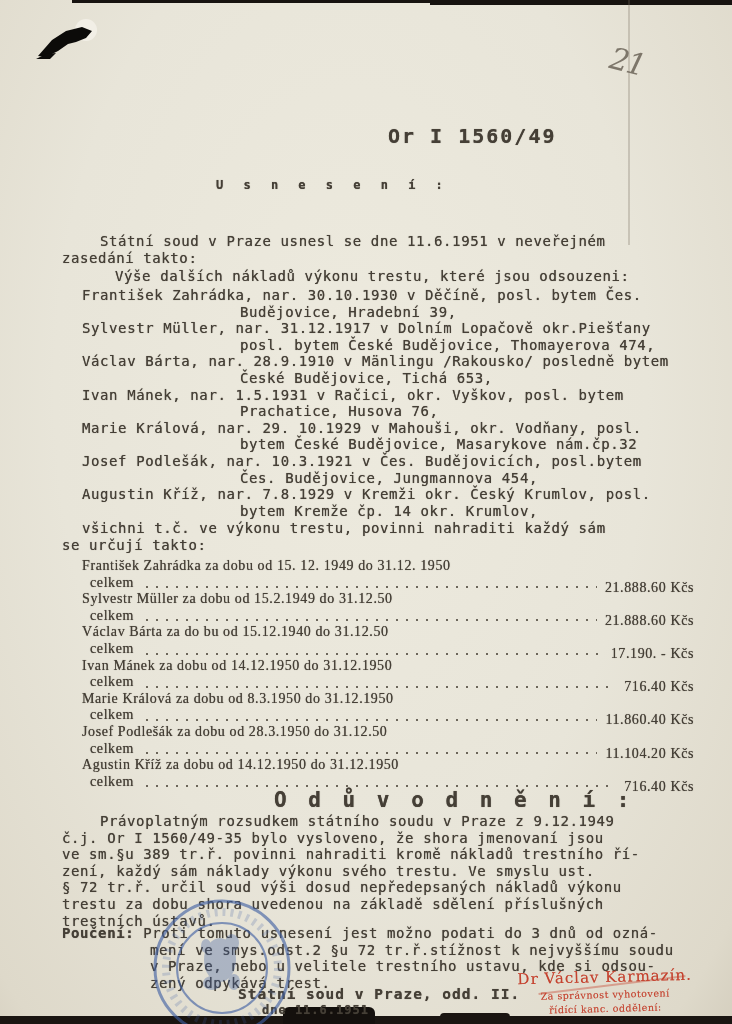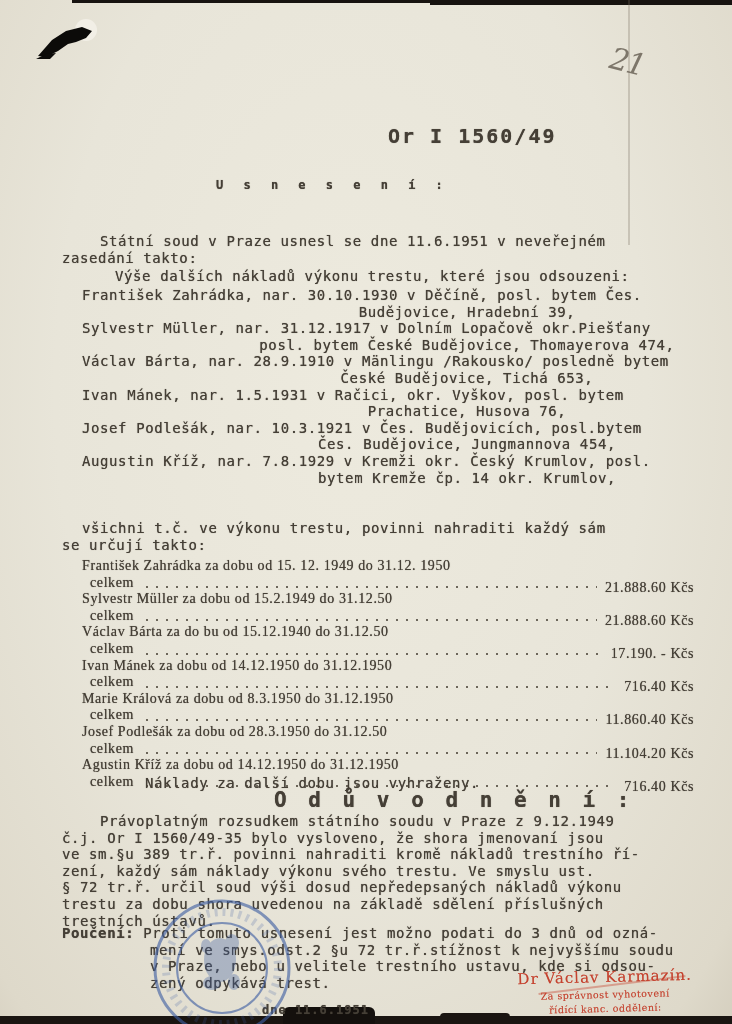--- a/index.html
+++ b/index.html
@@ -4,21 +4,21 @@
 <style>
   html,body{margin:0;padding:0;}
   body{width:732px;height:1024px;background:#2a2522;font-family:"DejaVu Sans Mono",monospace;}
   .page{position:relative;width:732px;height:1024px;overflow:hidden;
         background:radial-gradient(ellipse at 48% 38%, #edeade 0%, #e8e5d9 55%, #ded9ca 92%, #d5cfbf 100%);}
   .typed{color:#453f36;text-shadow:0 0 .7px rgba(67,61,52,.85);}
   .block{position:absolute;left:62px;width:632px;font-size:14px;line-height:16.6px;letter-spacing:.6px;}
   .ind38{text-indent:38px;}
   .ind53{text-indent:53px;}
   .name-line{margin-left:20px;}
-  .cont-line{margin-left:178px;text-align:center;}
+  .cont-line{margin-left:178px;}
   .celkem-row{display:flex;align-items:flex-end;margin-left:28px;}
   .dots{flex:1;height:11px;margin:0 8px;align-self:flex-end;
         background-image:radial-gradient(circle,#564f44 1.1px,rgba(0,0,0,0) 1.5px);
         background-size:10px 6px;background-repeat:repeat-x;background-position:left bottom 1px;opacity:.85;}
   .amount{position:relative;top:5px;white-space:nowrap;}
   .case-number{position:absolute;left:388px;top:124px;font-size:20px;font-weight:700;letter-spacing:2px;}
   .doc-title{position:absolute;left:216px;top:178px;font-size:12px;font-weight:700;letter-spacing:3px;word-spacing:7px;}
   .section-heading{font-weight:700;letter-spacing:2.5px;word-spacing:4px;margin-left:212px;font-size:21px;}
   .adv-cont{margin-left:88px;}
   .sig-court{position:absolute;left:238px;top:986px;font-size:14.5px;font-weight:700;letter-spacing:1px;}
@@ -82,20 +82,24 @@
     </div>
     <div>
       <div class="name-line">Václav Bárta, nar. 28.9.1910 v Mänlingu /Rakousko/ posledně bytem</div>
       <div class="cont-line">České Budějovice, Tichá 653,</div>
     </div>
     <div>
       <div class="name-line">Ivan Mánek, nar. 1.5.1931 v Račici, okr. Vyškov, posl. bytem</div>
       <div class="cont-line">Prachatice, Husova 76,</div>
     </div>
     <div>
+      <div class="name-line">Marie Králová, nar. 29. 10.1929 v Mahouši, okr. Vodňany, posl.</div>
+      <div class="cont-line">bytem České Budějovice, Masarykove nám.čp.32</div>
+    </div>
+    <div>
       <div class="name-line">Josef Podlešák, nar. 10.3.1921 v Čes. Budějovicích, posl.bytem</div>
       <div class="cont-line">Čes. Budějovice, Jungmannova 454,</div>
     </div>
     <div>
       <div class="name-line">Augustin Kříž, nar. 7.8.1929 v Kremži okr. Český Krumlov, posl.</div>
       <div class="cont-line">bytem Kremže čp. 14 okr. Krumlov,</div>
     </div>
   </div>
 
   <div class="block typed" style="top:520px;">
@@ -155,23 +159,20 @@
     <div>
       <div class="name-line">Agustin Kříž za dobu od 14.12.1950 do 31.12.1950</div>
       <div class="celkem-row">
           <span>celkem</span>
           <span class="dots"></span>
           <span class="amount">716.40 Kčs</span>
         </div>
     </div>
   </div>
 
-  <div class="block typed" style="top:775px;">
-    <div style="margin-left:83px;">Náklady za další dobu jsou vyhraženy.</div>
-  </div>
 
   <div class="block typed" style="top:792px;">
     <div class="section-heading">O d ů v o d n ě n í :</div>
   </div>
   <div class="block typed" style="top:813px;">
     <div class="ind38">Právoplatným rozsudkem státního soudu v Praze z 9.12.1949</div>
     <div>č.j. Or I 1560/49-35 bylo vysloveno, že shora jmenovaní jsou</div>
     <div>ve sm.§u 389 tr.ř. povinni nahraditi kromě nákladů trestního ří-</div>
     <div>zení, každý sám náklady výkonu svého trestu. Ve smyslu ust.</div>
     <div>§ 72 tr.ř. určil soud výši dosud nepředepsaných nákladů výkonu</div>
@@ -179,20 +180,21 @@
     <div>trestních ústavů.</div>
   </div>
 
   <div class="block typed" style="top:925px;">
     <div><span style="font-weight:700;">Poučení:</span> <span>Proti tomuto usnesení jest možno podati do 3 dnů od ozná-</span></div>
     <div class="adv-cont">mení ve smys.odst.2 §u 72 tr.ř.stížnost k nejvyššímu soudu</div>
     <div class="adv-cont">v Praze, nebo u velitele trestního ustavu, kde si odsou-</div>
     <div class="adv-cont">zený odpykává trest.</div>
   </div>
 
+  <div class="sig-court typed">Státní soud v Praze, odd. II.</div>
   <div class="sig-date typed">dne 11.6.1951</div>
 
   <svg class="round-stamp" width="160" height="150" viewBox="0 0 160 150">
     <g fill="none" stroke="#3f5fa3">
       <circle cx="80" cy="80" r="67" stroke-width="3"></circle>
       <circle cx="80" cy="80" r="45" stroke-width="2"></circle>
       <circle cx="80" cy="80" r="56" stroke-width="8" stroke-dasharray="3 5" opacity="0.35"></circle>
     </g>
     <g fill="#3f5fa3" opacity="0.55">
       <ellipse cx="78" cy="72" rx="16" ry="22"></ellipse>

